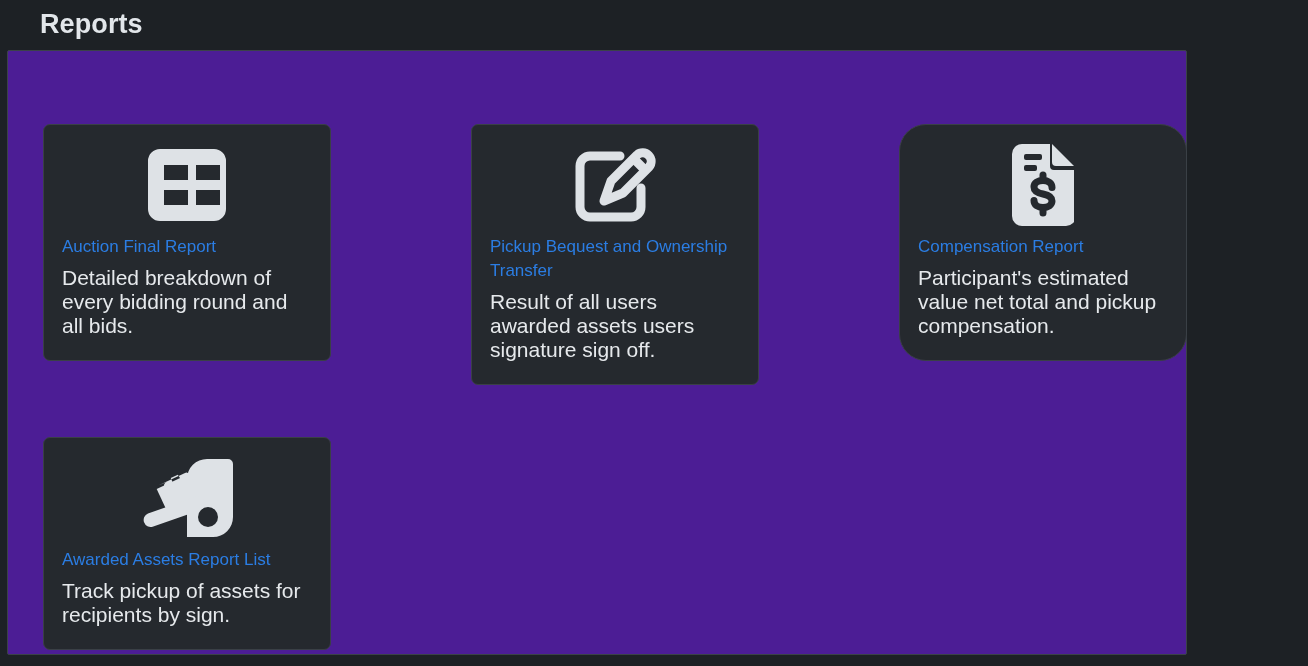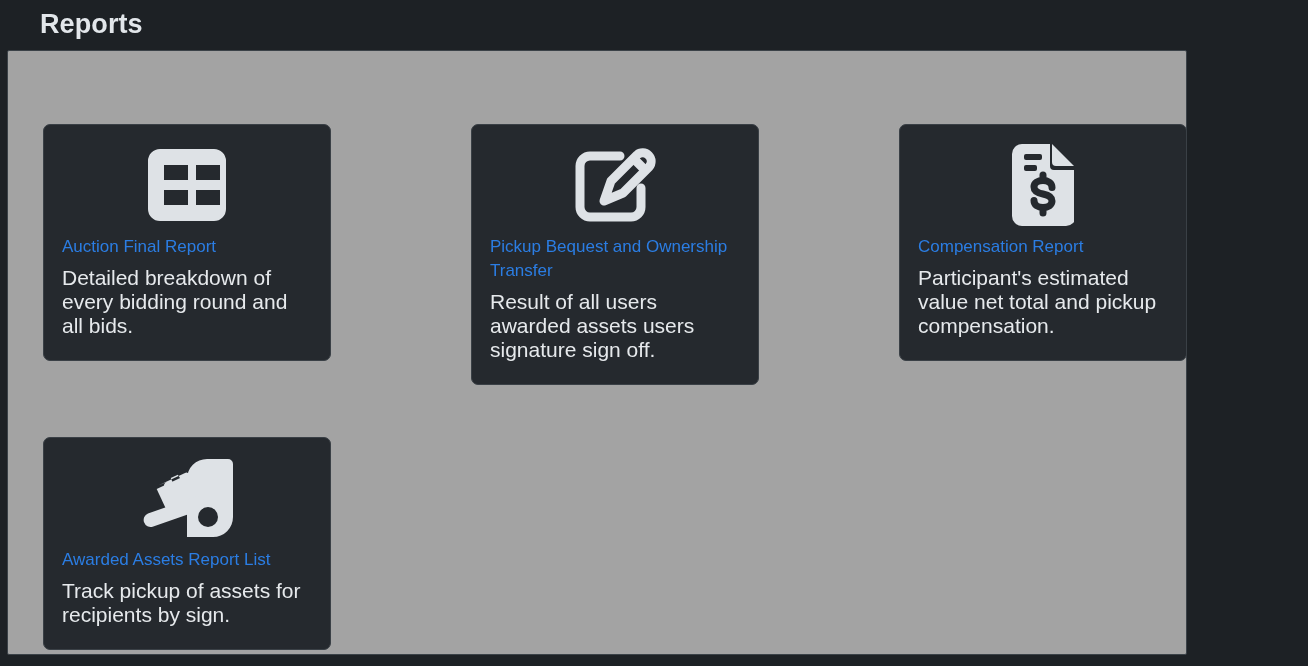--- a/index.html
+++ b/index.html
@@ -34,21 +34,21 @@
 
   
   .panel {
     position: absolute;
     left: 7px;
     top: 50px;
     width: 1180px;
     height: 605px;
     border: 1px solid #3b4248;
     border-radius: 2px;
-    background: #a3a3a3;
+    background: #4c1d95;
   }
 
   
   .card-grid {
     position: absolute;
     left: 35px;
     top: 73px;
     width: 1150px;
     display: flex;
     flex-wrap: wrap;
@@ -57,21 +57,21 @@
 
   .card {
     width: 288px;
     margin-right: 140px;
     margin-bottom: 52px;
     background: #25292e;
     border: 1px solid #3a4046;
     border-radius: 7px;
     padding: 14px 18px 22px 18px;
   }
-  .card:nth-child(3n) { margin-right: 0; }
+  .card:nth-child(3n) { margin-right: 0; border-radius: 27px; }
 
   .card-icon {
     height: 92px;
     display: flex;
     align-items: center;
     justify-content: center;
   }
   .card-icon svg { display: block; }
 
   .card-title {

